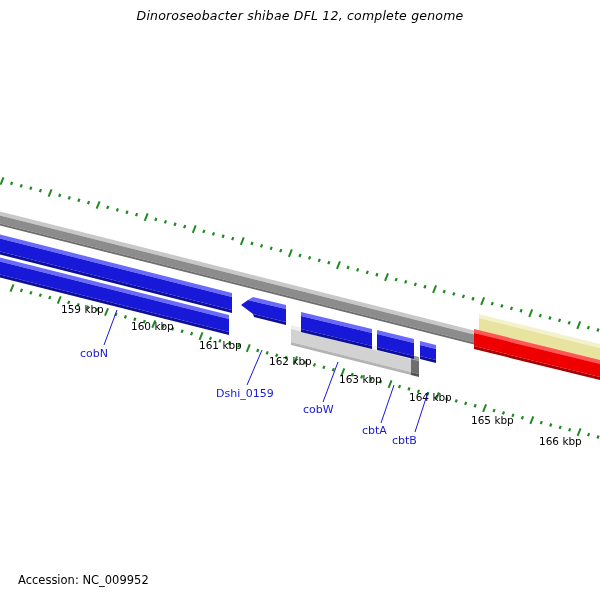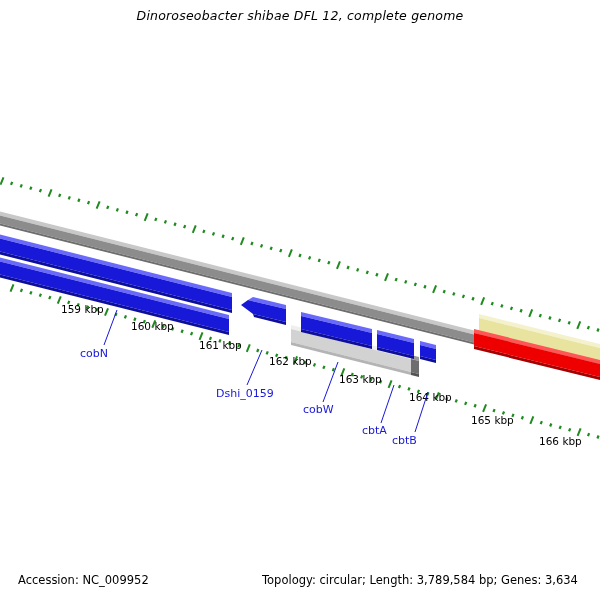--- a/index.html
+++ b/index.html
@@ -304,16 +304,15 @@
             <text x="362" y="434" class="gene-label" fill="#1818d8">cbtA</text>
             <text x="392" y="444" class="gene-label" fill="#1818d8">cbtB</text>
           </g>
 
       </g>
     </svg>
   </div>
 
   <div id="footer">
     <span class="footer-text" id="accession-text">Accession: NC_009952</span>
-    <span class="footer-text" id="stats-text">Topology: circular; Length: 3,789,584 bp; Genes: 3,634</span>
   </div>
 
 </div>
 
 </body></html>

